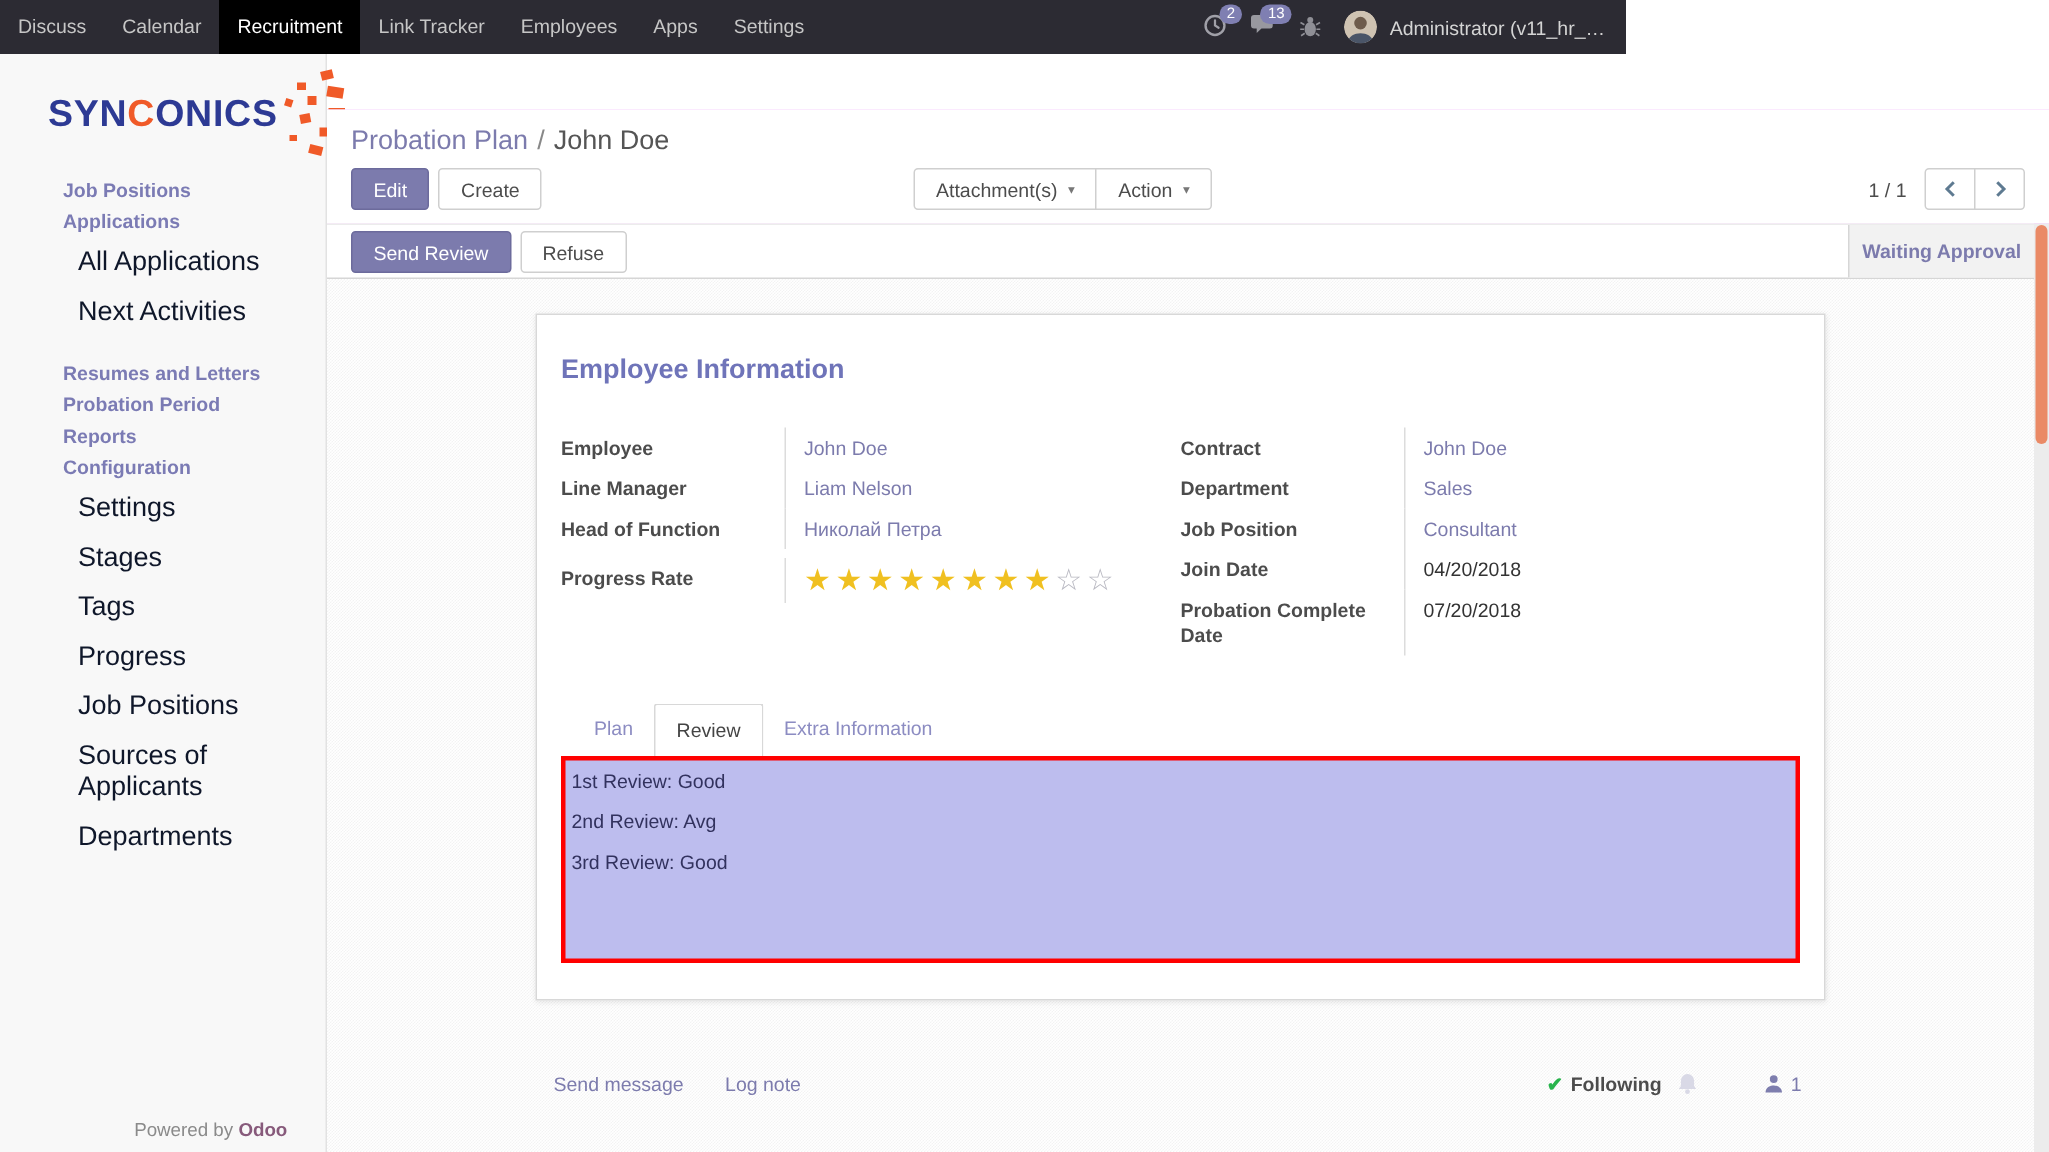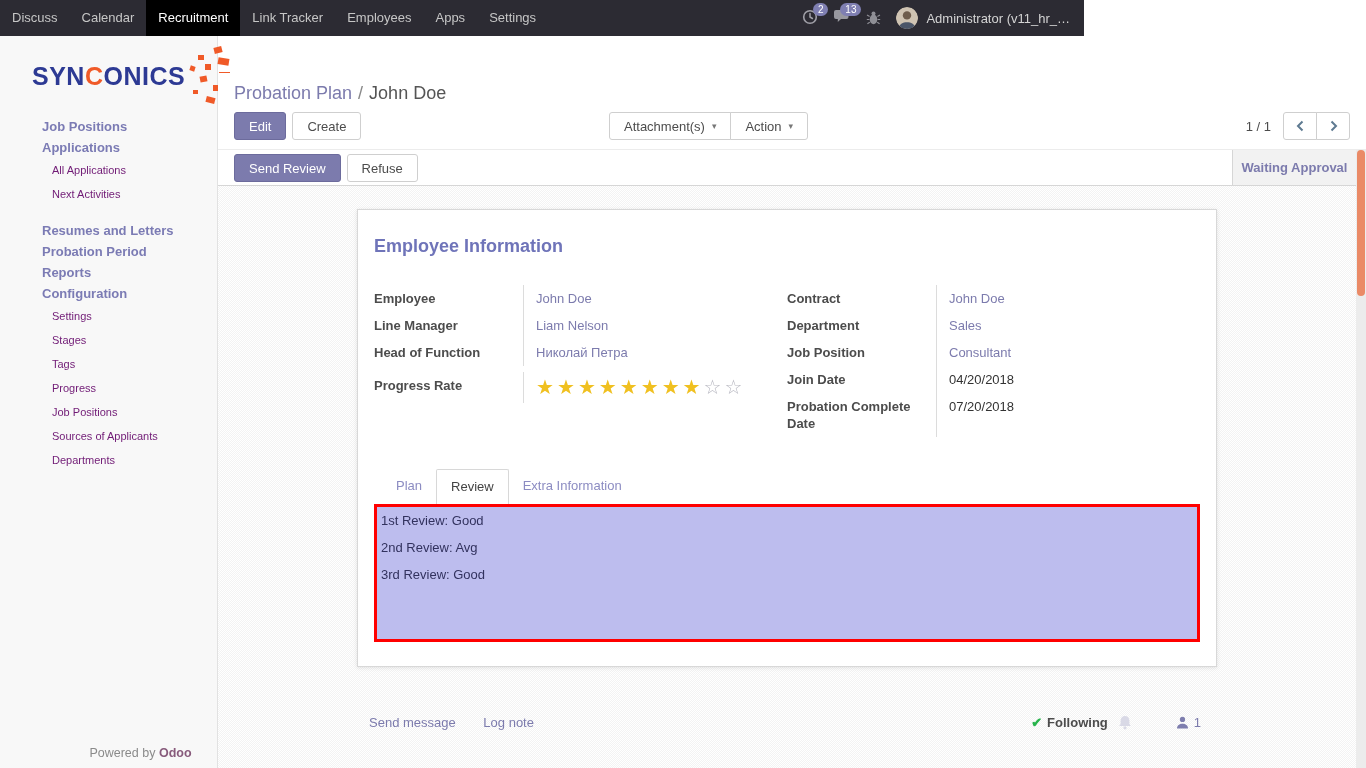--- a/index.html
+++ b/index.html
@@ -26,21 +26,21 @@
 
   
   .sidebar { position:absolute; left:0; top:36px; width:218px; bottom:0;
     background:#f8f8f8; border-right:1px solid #e2e2e2;padding-left:32px; }
   .logo { height:80px; display:flex; align-items:center; justify-content:center; cursor:pointer; }
   .logo-text { font-size:25px; font-weight:bold; letter-spacing:0.5px; color:var(--logo-blue,#2d3a94); }
   .logo-text .lo { color:var(--logo-orange,#f05a28); }
   .mosaic { position:relative; width:42px; height:58px; margin-left:3px; }
   .mosaic .sq { position:absolute; background:var(--logo-orange,#f05a28); }
   .nav-header { color:#7b7bb4; font-weight:bold; padding:3px 0 3px 10px; font-size:13px; cursor:pointer; }
-  .nav-item { color:#701a75; padding:6px 0 6px 20px; font-size:11px; cursor:pointer; }
+  .nav-item { color:#0f172a; padding:6px 0 6px 20px; font-size:18px; cursor:pointer; }
   .gap-after { margin-bottom:14px; }
   .powered { position:absolute; bottom:8px; width:100%; text-align:center; color:#8a8a8a; font-size:12.5px; }
   .powered .odoo { color:var(--brand-odoo,#875a7b); font-weight:bold; cursor:pointer; }
 
   
   .main { position:absolute; left:218px; top:36px; right:0; bottom:0; background:#f0abfc;margin-top:37px; }
 
   .control-panel { position:relative; height:76px; background:#fff; }
   .breadcrumb { position:absolute; left:16px; top:10px; font-size:18px; }
   .bc-link { color:var(--purple,#7c7bad); cursor:pointer; }

